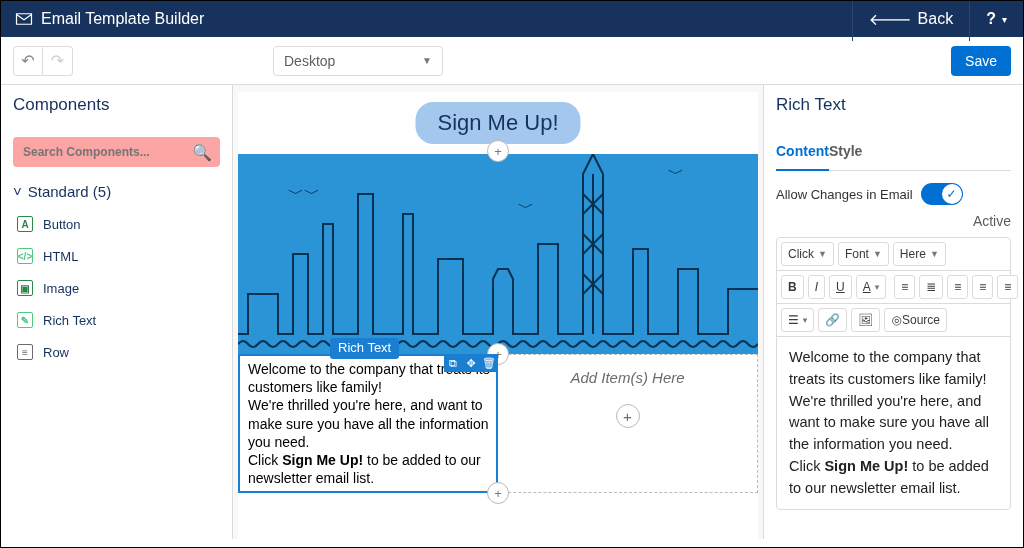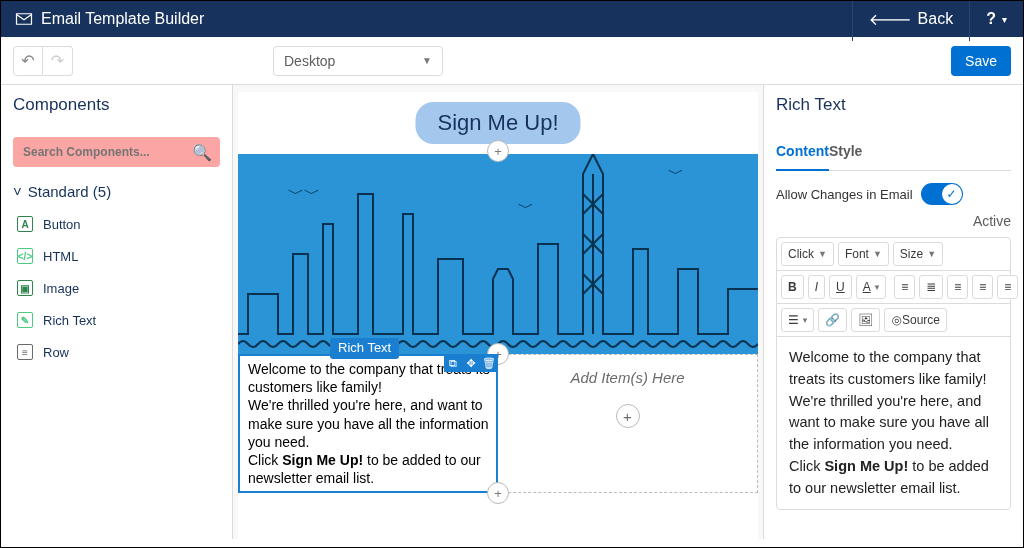--- a/index.html
+++ b/index.html
@@ -209,21 +209,21 @@
       <div class="rte-row">
         <div class="rbtn">
             <span>Click</span>
             <span class="caret">▼</span>
           </div>
         <div class="rbtn">
             <span>Font</span>
             <span class="caret">▼</span>
           </div>
         <div class="rbtn">
-            <span>Size</span>
+            <span>Here</span>
             <span class="caret">▼</span>
           </div>
       </div>
       <div class="rte-row">
         <div class="rbtn">
             <b>B</b>
           </div>
         <div class="rbtn">
             <i>I</i>
           </div>

